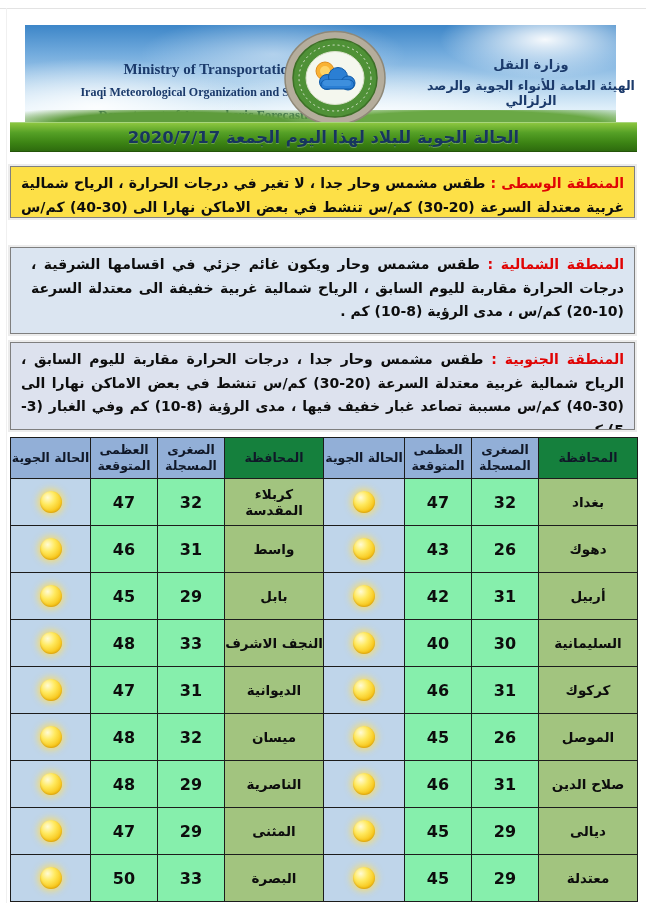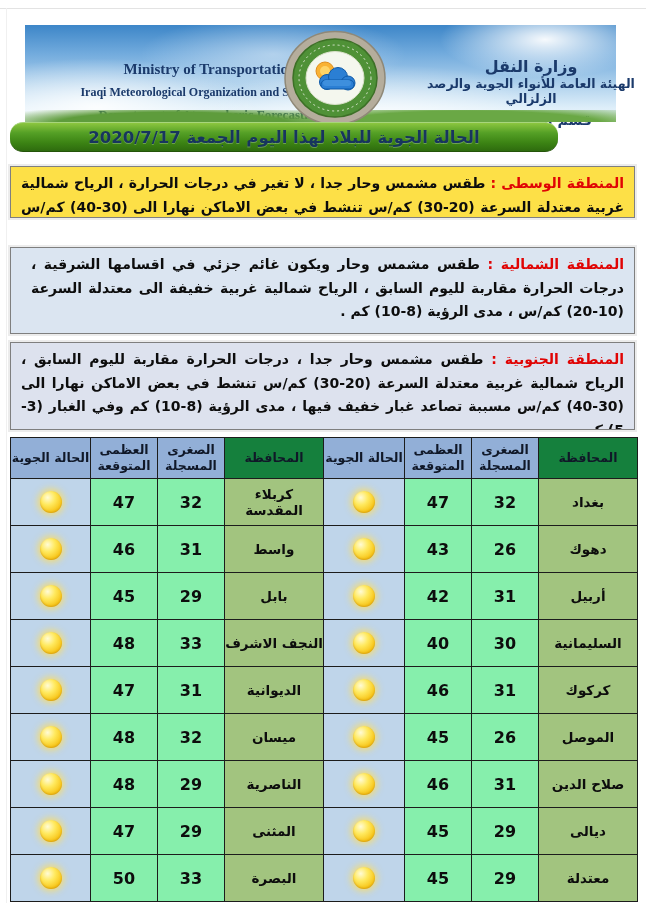--- a/index.html
+++ b/index.html
@@ -32,32 +32,32 @@
     position:absolute;left:40px;top:36px;width:290px;text-align:center;
     color:#1b3a6b;font-family:"Liberation Serif","DejaVu Serif",serif;
   }
   .org-en .l1{font-size:15px;font-weight:700;margin-bottom:7px;}
   .org-en .l2{font-size:12px;font-weight:600;margin-bottom:7px;}
   .org-en .l3{font-size:13px;font-weight:600;}
   .org-ar{
     position:absolute;left:402px;top:32px;width:208px;text-align:center;
     direction:rtl;color:#1b3a6b;font-weight:bold;
   }
-  .org-ar .l1{font-size:16px;margin-bottom:0;}
+  .org-ar .l1{font-size:13px;margin-bottom:6px;}
   .org-ar .l2{font-size:12.5px;margin-bottom:6px;}
   .org-ar .l3{font-size:14px;}
 
   .logo{position:absolute;left:283px;top:30px;width:104px;height:97px;}
 
   
   .title-bar{
-    position:absolute;left:10px;top:122px;width:548px;height:28px;
+    position:absolute;left:10px;top:122px;width:627px;height:28px;
     background:linear-gradient(180deg,#8cc63f 0%,#55a026 35%,#3c8414 70%,#2e6b0e 100%);
     border-top:1px solid #a8d57c;border-bottom:1px solid #245409;
-    display:flex;align-items:center;justify-content:center;border-radius:13px;
+    display:flex;align-items:center;justify-content:center;
   }
   .title-bar .t{
     direction:rtl;color:#17355e;font-weight:bold;font-size:16.5px;
     text-shadow:0 1px 0 rgba(255,255,255,.25);
   }
 
   
   .region{
     position:absolute;left:10px;width:625px;box-sizing:border-box;
     border:1px solid #7f7f7f;box-shadow:0 0 0 2px #ececec;

